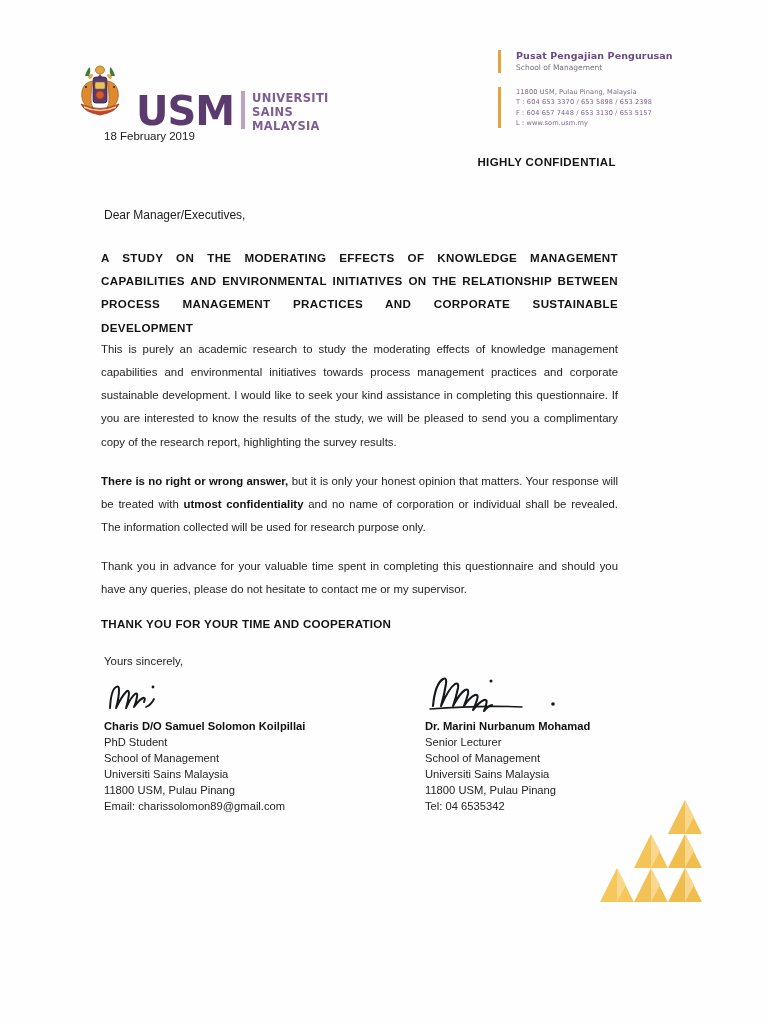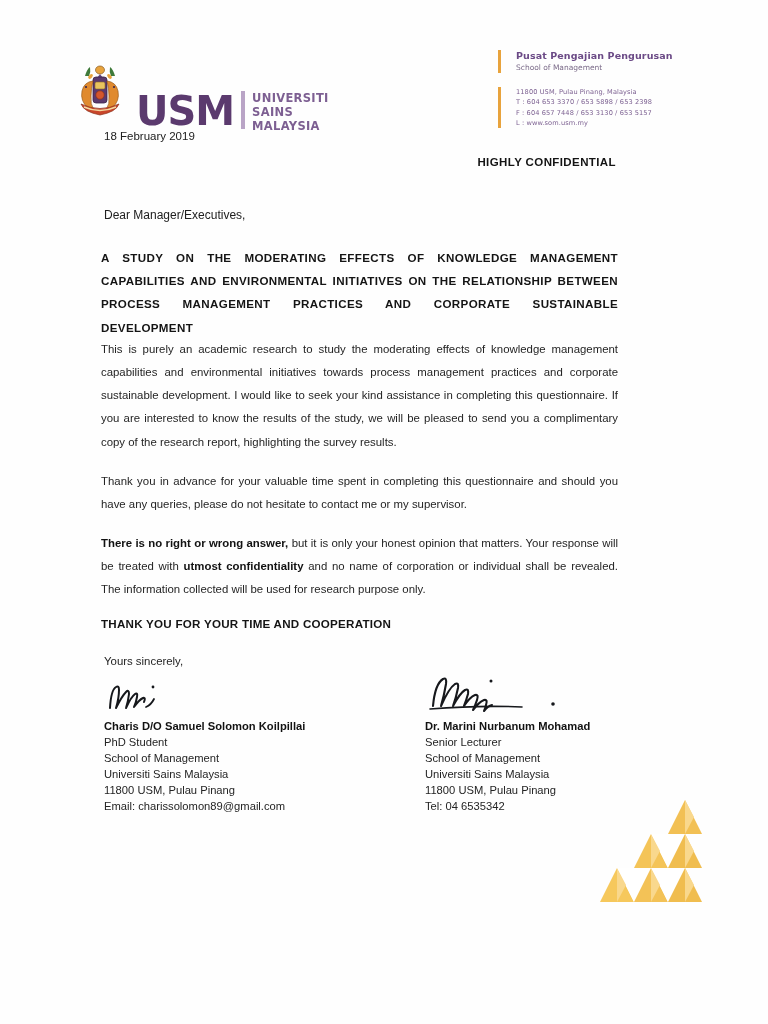--- a/index.html
+++ b/index.html
@@ -265,25 +265,25 @@
 
   <div class="date">18 February 2019</div>
   <div class="confidential">HIGHLY CONFIDENTIAL</div>
   <div class="salutation">Dear Manager/Executives,</div>
 
   <div class="title">A STUDY ON THE MODERATING EFFECTS OF KNOWLEDGE MANAGEMENT CAPABILITIES AND ENVIRONMENTAL INITIATIVES ON THE RELATIONSHIP BETWEEN PROCESS MANAGEMENT PRACTICES AND CORPORATE SUSTAINABLE DEVELOPMENT</div>
 
   <div class="body-wrap">
     <p class="para">This is purely an academic research to study the moderating effects of knowledge management capabilities and environmental initiatives towards process management practices and corporate sustainable development. I would like to seek your kind assistance in completing this questionnaire. If you are interested to know the results of the study, we will be pleased to send you a complimentary copy of the research report, highlighting the survey results.</p>
 
-    <p class="para">Thank you in advance for your valuable time spent in completing this questionnaire and should you have any queries, please do not hesitate to contact me or my supervisor.</p>
-
     <p class="para">
       <b>There is no right or wrong answer,</b><span> but it is only your honest opinion that matters. Your response will be treated with </span><b>utmost confidentiality</b><span> and no name of corporation or individual shall be revealed. The information collected will be used for research purpose only.</span>
     </p>
+
+    <p class="para">Thank you in advance for your valuable time spent in completing this questionnaire and should you have any queries, please do not hesitate to contact me or my supervisor.</p>
 
     <p class="thankyou">THANK YOU FOR YOUR TIME AND COOPERATION</p>
   </div>
 
   <div class="yours">Yours sincerely,</div>
 
   <div class="sig-left">
     <svg class="sig-scribble" viewBox="0 0 120 34">
       <path d="M6 28 q1 -18 6 -21 q3 -2 3 3 q0 8 -3 18 q6 -12 10 -16 q3 -3 3 2 q-1 8 -3 14 q5 -11 9 -14 q3 -2 2 3 q-1 6 -3 10 q5 -7 9 -9 q3 -1 1 4" fill="none" stroke="#16181c" stroke-width="2.0" stroke-linecap="round" stroke-linejoin="round"></path>
       <path d="M42 27 q5 -2 8 -8" fill="none" stroke="#16181c" stroke-width="1.8" stroke-linecap="round"></path>

